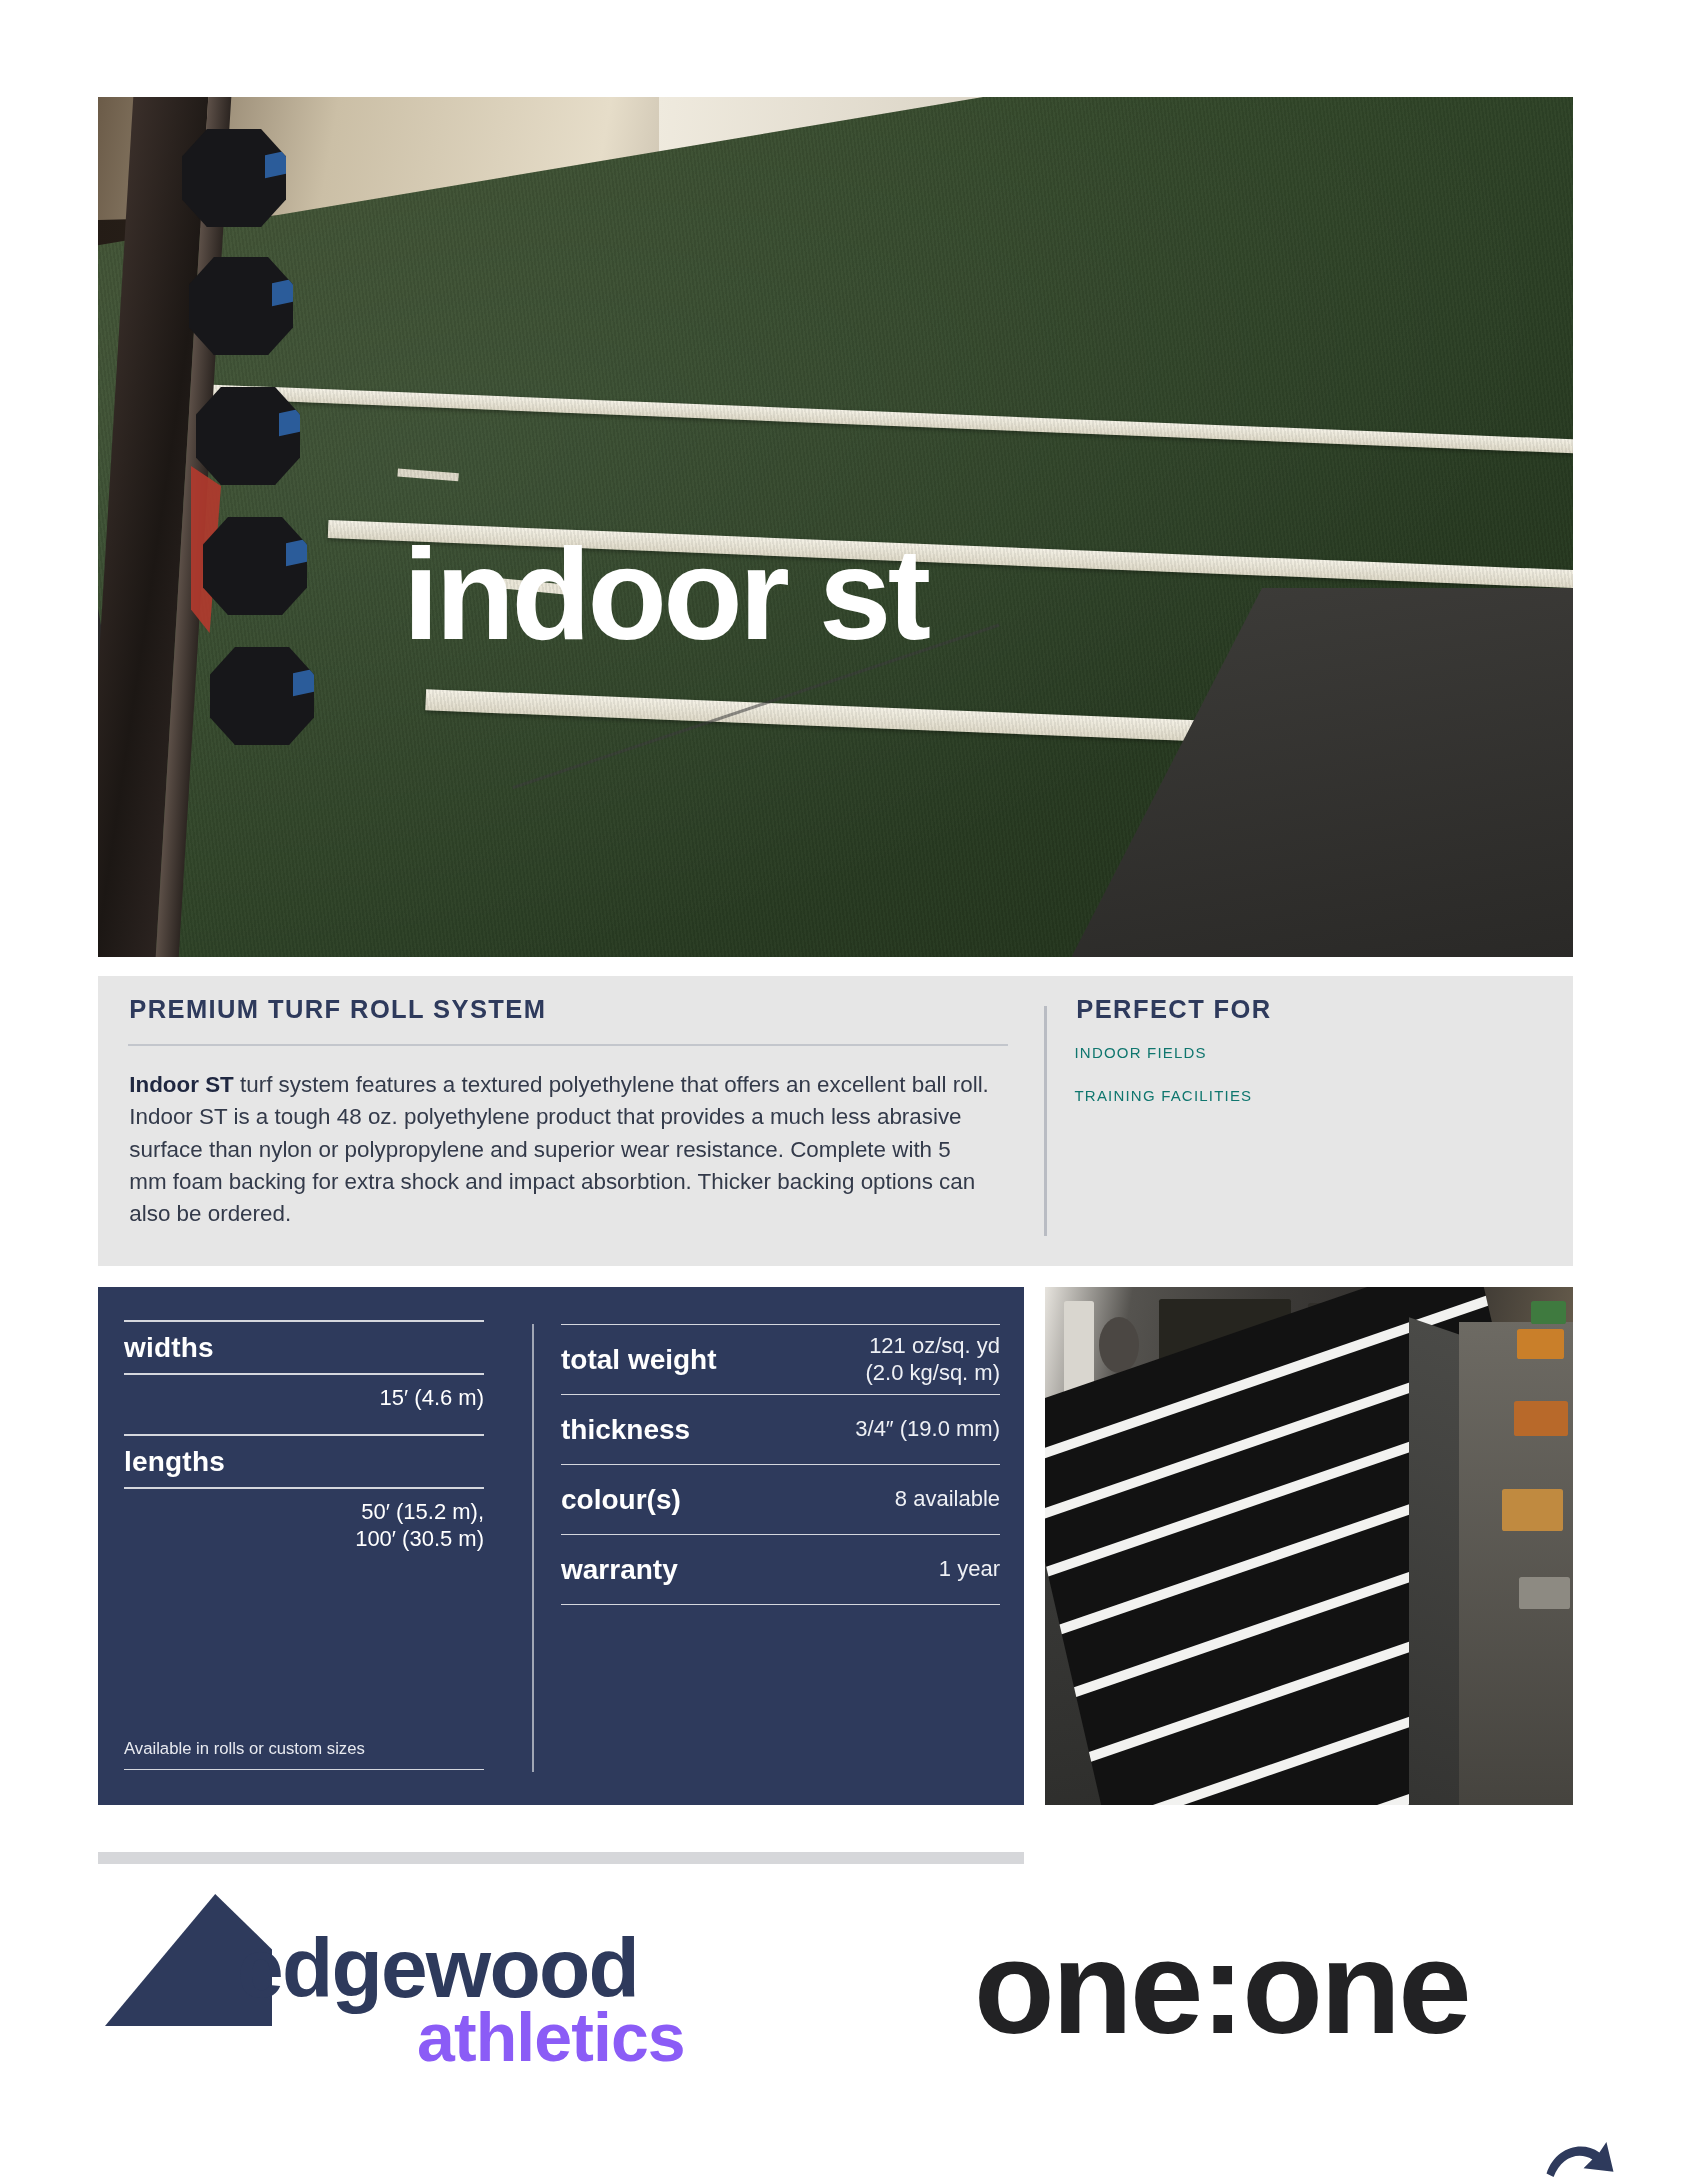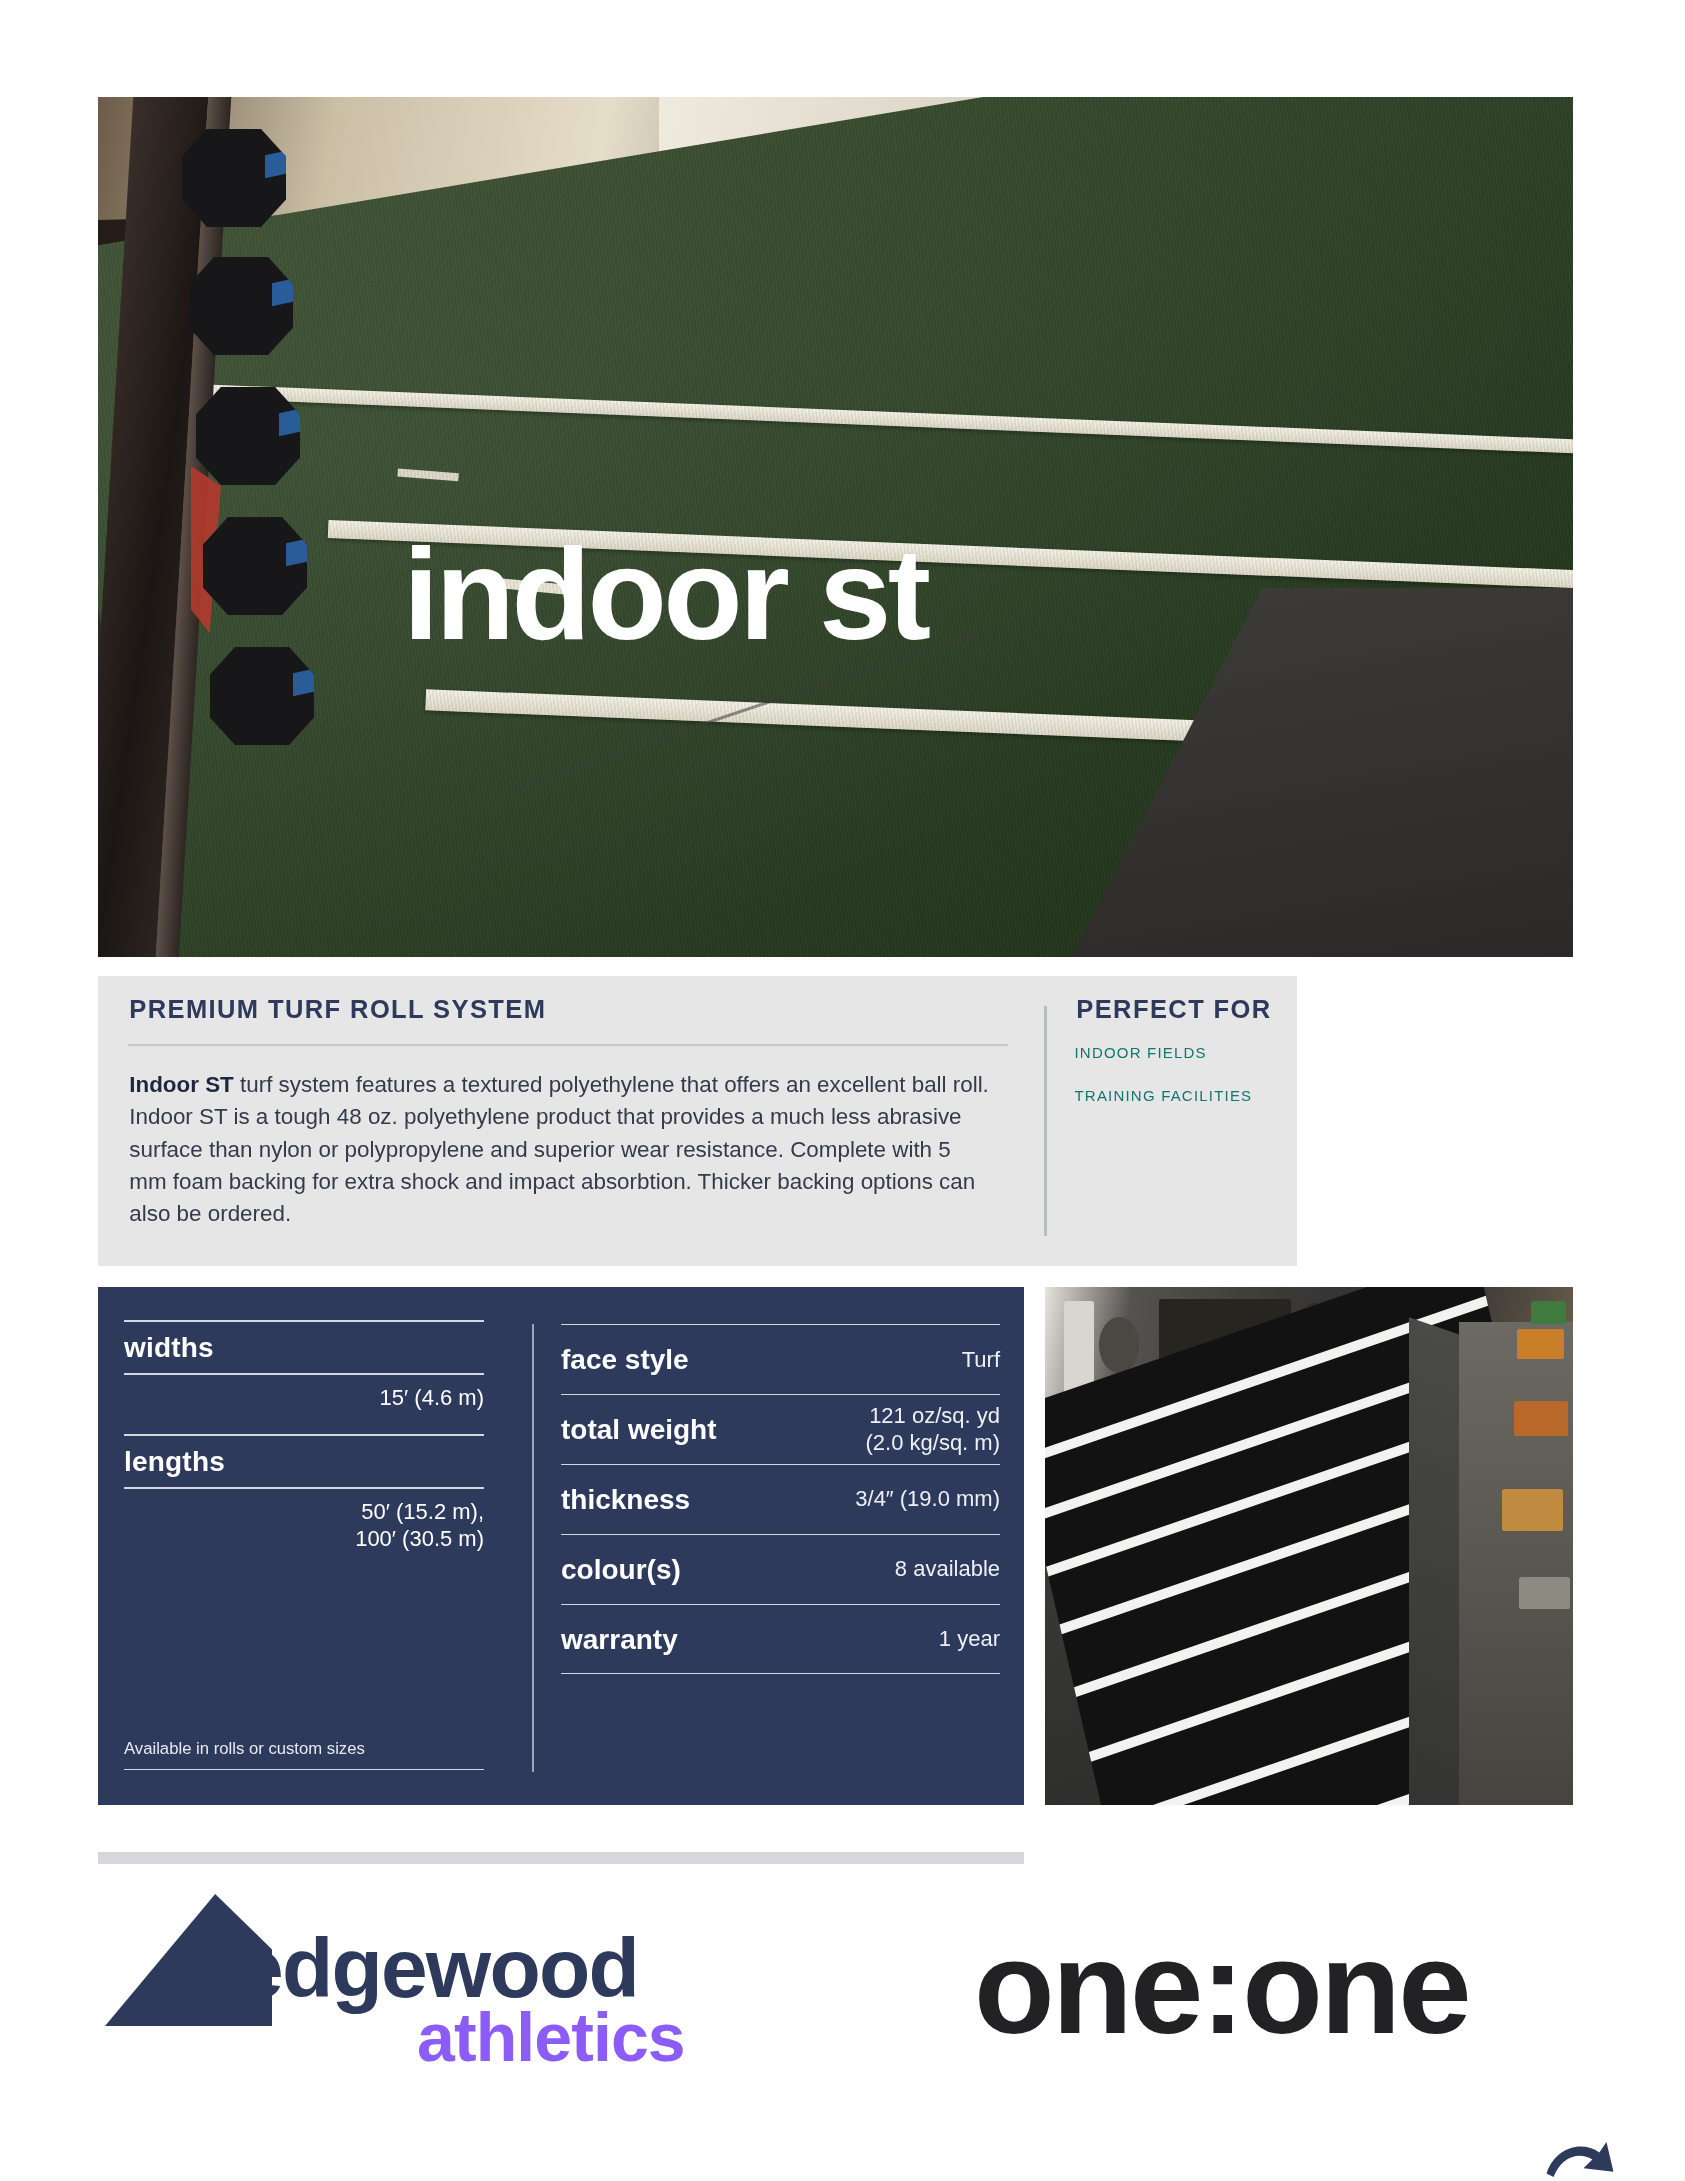--- a/index.html
+++ b/index.html
@@ -60,21 +60,21 @@
   .d2{left:91px;top:160px;}
   .d3{left:98px;top:290px;}
   .d4{left:105px;top:420px;}
   .d5{left:112px;top:550px;}
   .strap{position:absolute;left:93px;top:369px;width:30px;height:167px;background:#b43a2e;
          clip-path:polygon(0 0,100% 12%,62% 100%,0 86%);opacity:.9;}
   .hero-title{position:absolute;left:305px;top:439px;font-size:130px;line-height:.9;
               font-weight:700;color:#ffffff;letter-spacing:-3.5px;}
 
   
-  .band{position:absolute;left:98px;top:976px;width:1199px;height:290px;background:#e6e6e6;}
+  .band{position:absolute;left:98px;top:976px;width:1475px;height:290px;background:#e6e6e6;}
   .band-left{position:absolute;left:26px;top:19.3px;width:887px;}
   .band-right{position:absolute;left:973px;top:19.3px;width:465px;}
   .band-div{position:absolute;left:946px;top:30px;width:2.6px;height:230px;background:#b9bcc3;}
   .band-h{font-size:25.5px;font-weight:700;letter-spacing:1.4px;color:#2e3a5c;margin:0 0 19.3px 5.3px;}
   .band-rule{height:2.6px;background:#c3c6cc;width:880px;margin:0 0 23px 3.5px;}
   .band-p{font-size:22.4px;line-height:1.44;color:#333a4a;margin:0 0 0 5.3px;max-width:860px;}
   .band-p b{font-weight:700;color:#1f2740;}
   .pf-item{font-size:15px;letter-spacing:1.2px;color:#0f766e;margin:0 0 26px 3.5px;}
 
   
@@ -210,24 +210,20 @@
 100′ (30.5 m)</div>
     </div>
     <div class="note">Available in rolls or custom sizes</div>
   </div>
 
   <div class="spec-div"></div>
 
   <div class="col-r">
     <div class="rows">
       <div class="row">
-        <span class="rl">face style</span>
-        <span class="rv" style="white-space:pre-line">Turf</span>
-      </div>
-      <div class="row">
         <span class="rl">total weight</span>
         <span class="rv" style="white-space:pre-line">121 oz/sq. yd
 (2.0 kg/sq. m)</span>
       </div>
       <div class="row">
         <span class="rl">thickness</span>
         <span class="rv" style="white-space:pre-line">3/4″ (19.0 mm)</span>
       </div>
       <div class="row">
         <span class="rl">colour(s)</span>

